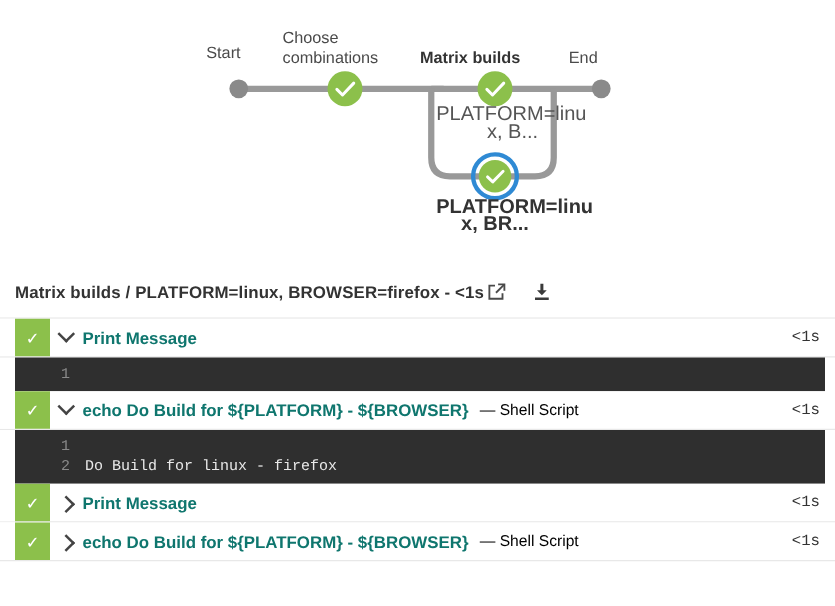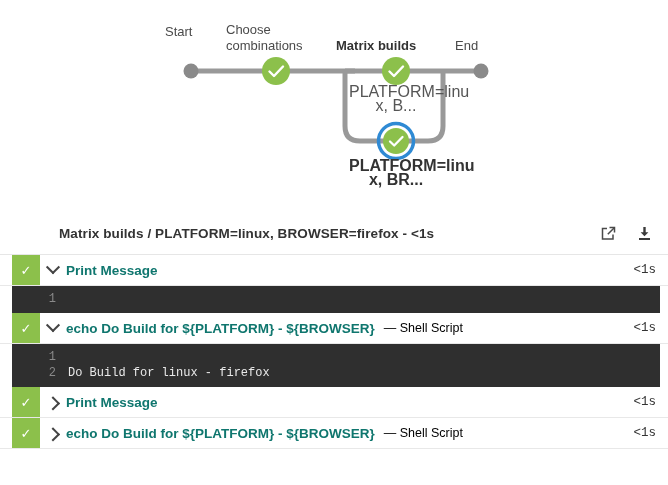--- a/index.html
+++ b/index.html
@@ -51,25 +51,23 @@
   .node-label.bold { font-weight: bold; color: #333; }
 
   
   .log-panel {
     position: relative;
     width: 668px;
   }
   .log-header {
     display: flex;
     align-items: center;
-    justify-content: space-between;
     padding: 14px 14px 12px 12px;
     box-sizing: border-box;
     height: 44px;
-    margin-left: 47px;
   }
   .log-title {
     font-size: 13.5px;
     font-weight: bold;
     color: #333;
     letter-spacing: 0.1px;
     white-space: nowrap;
   }
   .log-actions {
     display: flex;
@@ -215,31 +213,31 @@
       <path d="M 389.5 71.5 L 394 76 L 403 66.5" fill="none" stroke="#ffffff" stroke-width="2.4" stroke-linecap="round" stroke-linejoin="round"></path>
     </g>
 
     <g>
       <circle cx="396" cy="141" r="17.5" fill="none" stroke="#2f8ad4" stroke-width="3.5"></circle>
       <circle cx="396" cy="141" r="13" fill="#8cc04b"></circle>
       <path d="M 390 141.5 L 394.2 145.5 L 402.5 137" fill="none" stroke="#ffffff" stroke-width="2.3" stroke-linecap="round" stroke-linejoin="round"></path>
     </g>
   </svg>
 
-  <div class="stage-label" style="left:165px; top:24px; width:52px;">Start</div>
+  <div class="stage-label" style="left:165px; top:34px; width:52px;">Start</div>
 
   <div class="stage-label" style="left:226px; top:22px; width:100px;">Choose</div>
   <div class="stage-label" style="left:226px; top:38px; width:100px;">combinations</div>
 
   <div class="stage-label bold" style="left:336px; top:38px; width:120px;">Matrix builds</div>
 
   <div class="stage-label" style="left:455px; top:38px; width:52px;">End</div>
 
   <div class="node-label" style="left:349px; top:85px;">PLATFORM=linu</div>
-  <div class="node-label" style="left:349px; top:99px;">x, B...</div>
+  <div class="node-label" style="left:363px; top:99px;">x, B...</div>
 
   <div class="node-label bold" style="left:349px; top:159px;">PLATFORM=linu</div>
   <div class="node-label bold" style="left:349px; top:173px;">x, BR...</div>
 </div>
 
 <div class="log-panel">
 
   <div class="log-header">
     <div class="log-title">Matrix builds / PLATFORM=linux, BROWSER=firefox - &lt;1s</div>
     <div class="log-actions">

